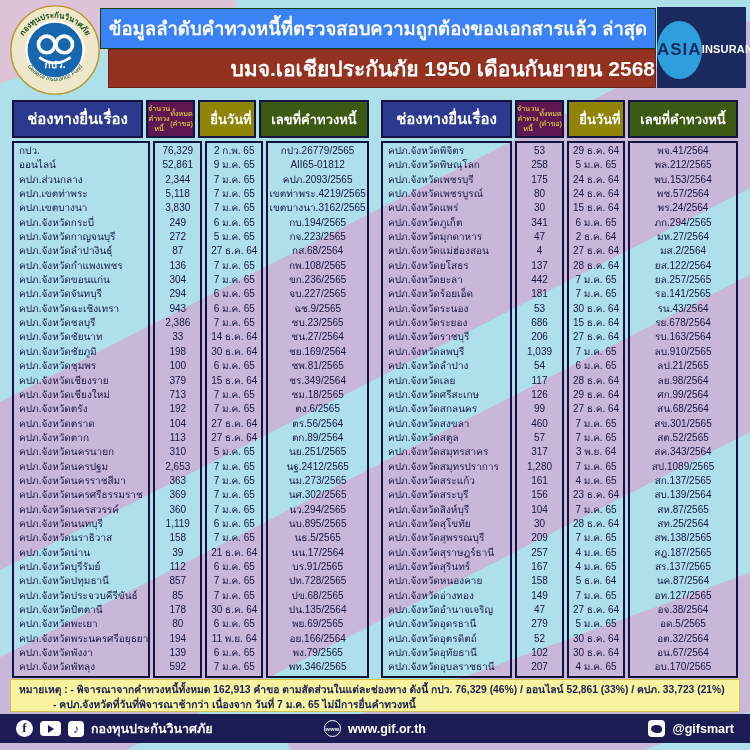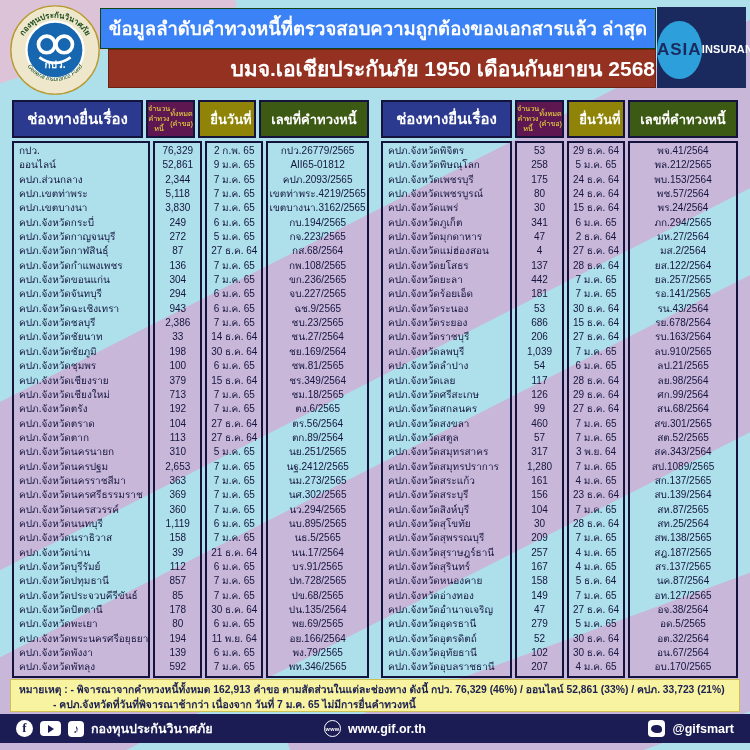--- a/index.html
+++ b/index.html
@@ -141,21 +141,21 @@
     </div>
     <div class="tbl-body">
       <div class="col col-channel">
           <div class="cell">กปว.</div>
           <div class="cell">ออนไลน์</div>
           <div class="cell">คปภ.ส่วนกลาง</div>
           <div class="cell">คปภ.เขตท่าพระ</div>
           <div class="cell">คปภ.เขตบางนา</div>
           <div class="cell">คปภ.จังหวัดกระบี่</div>
           <div class="cell">คปภ.จังหวัดกาญจนบุรี</div>
-          <div class="cell">คปภ.จังหวัดกาฬสินธุ์</div>
+          <div class="cell">คปภ.จังหวัดลำปางินธุ์</div>
           <div class="cell">คปภ.จังหวัดกำแพงเพชร</div>
           <div class="cell">คปภ.จังหวัดขอนแก่น</div>
           <div class="cell">คปภ.จังหวัดจันทบุรี</div>
           <div class="cell">คปภ.จังหวัดฉะเชิงเทรา</div>
           <div class="cell">คปภ.จังหวัดชลบุรี</div>
           <div class="cell">คปภ.จังหวัดชัยนาท</div>
           <div class="cell">คปภ.จังหวัดชัยภูมิ</div>
           <div class="cell">คปภ.จังหวัดชุมพร</div>
           <div class="cell">คปภ.จังหวัดเชียงราย</div>
           <div class="cell">คปภ.จังหวัดเชียงใหม่</div>

